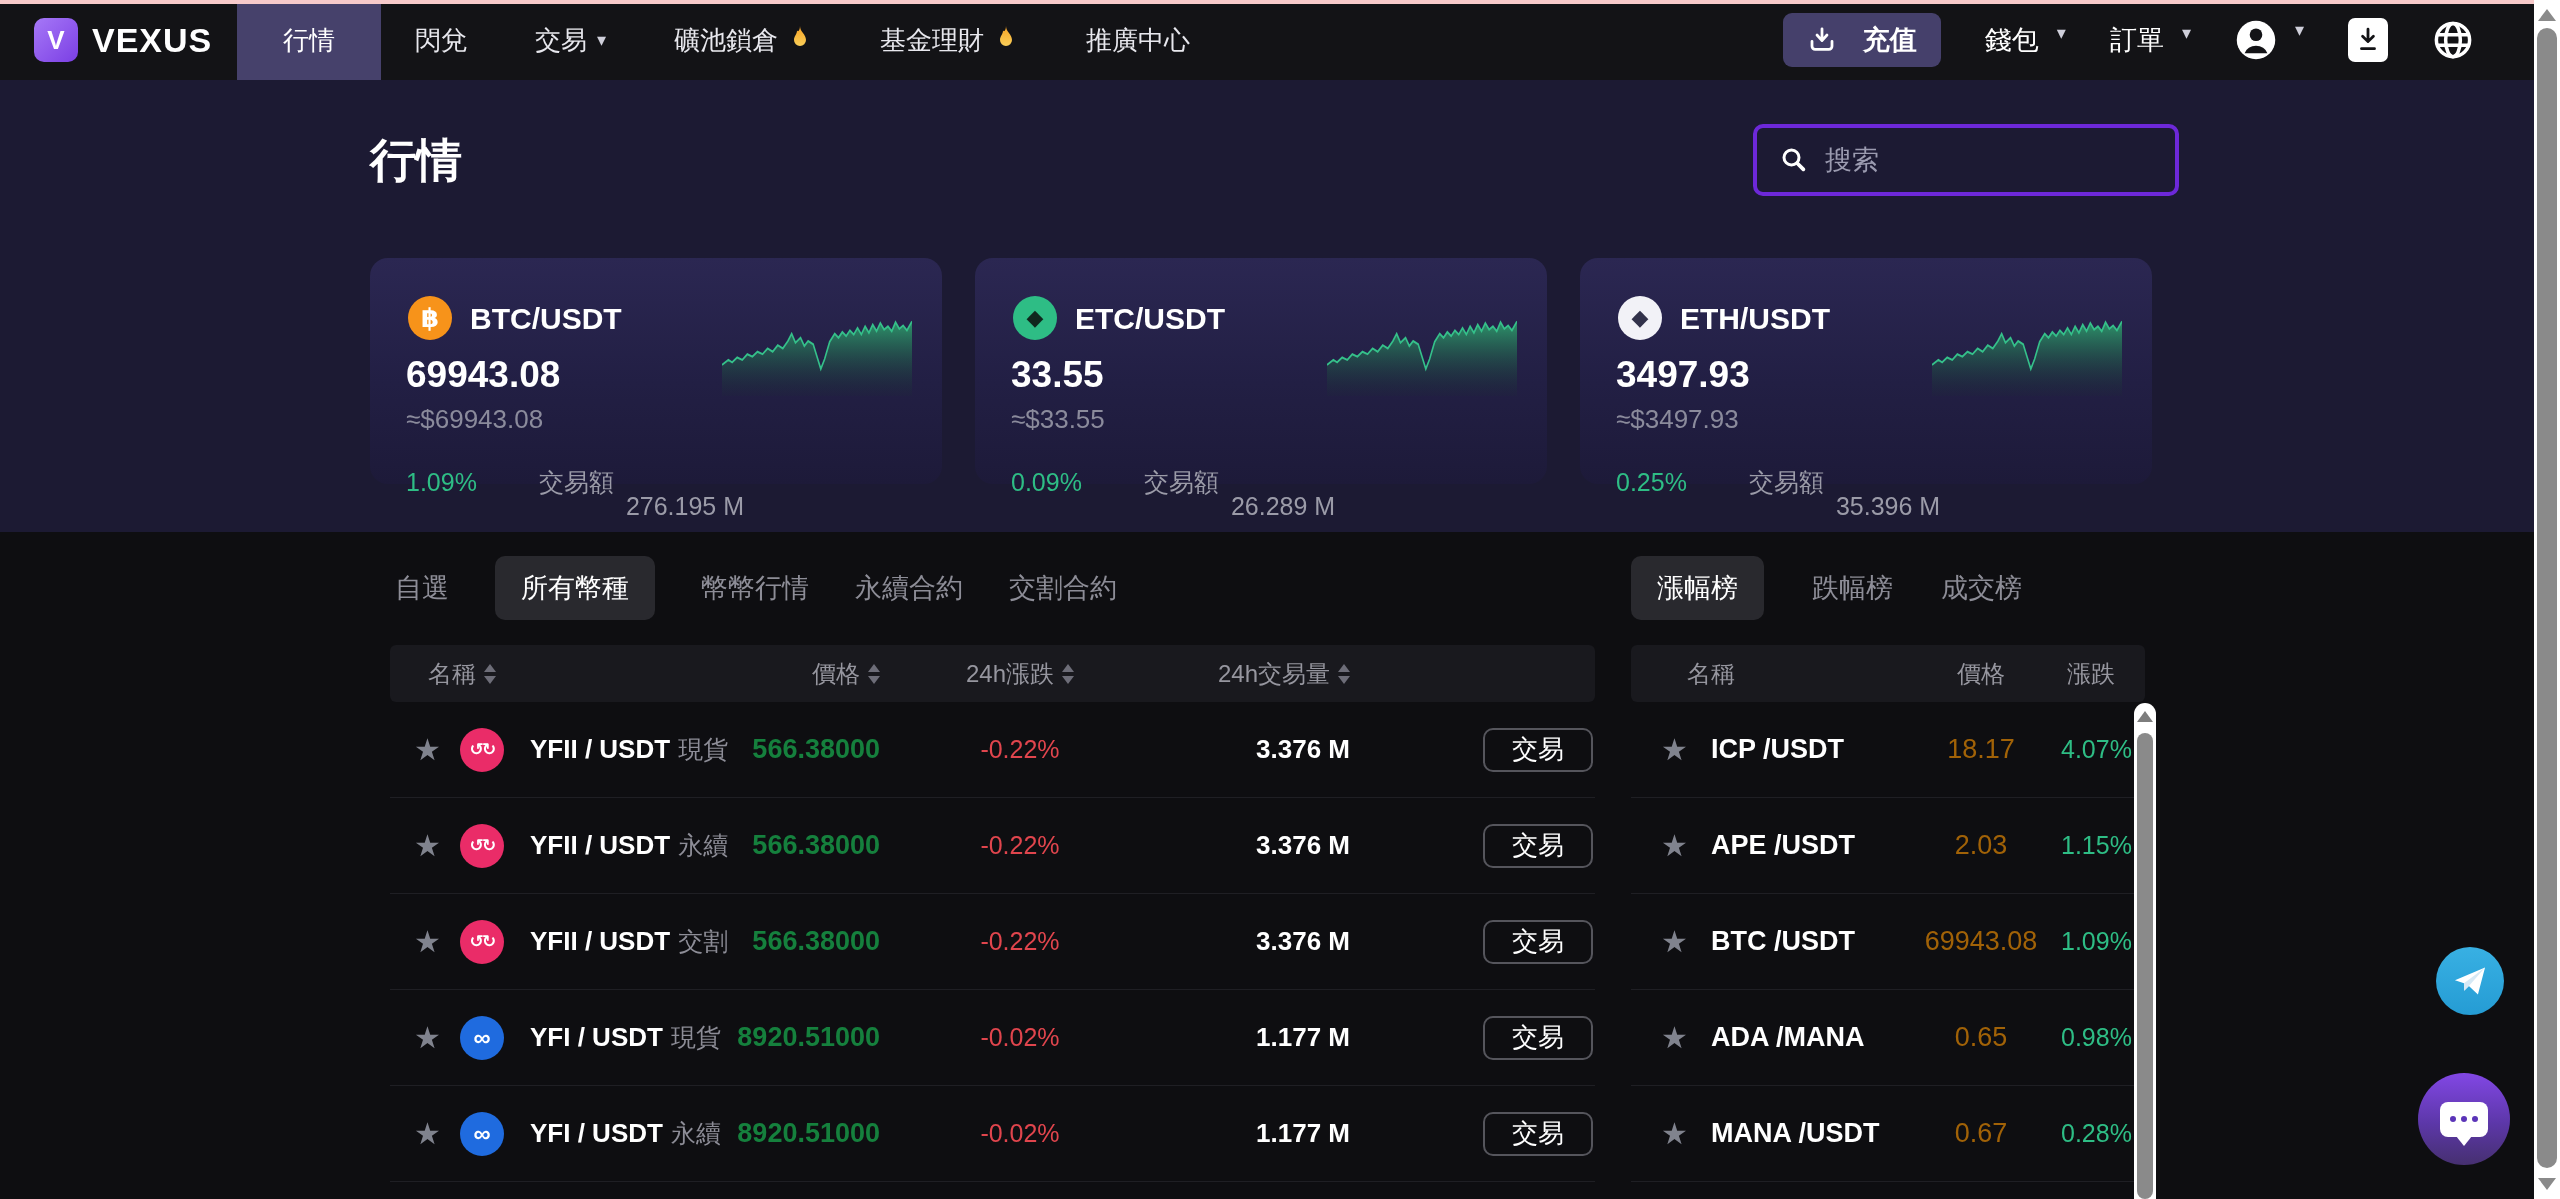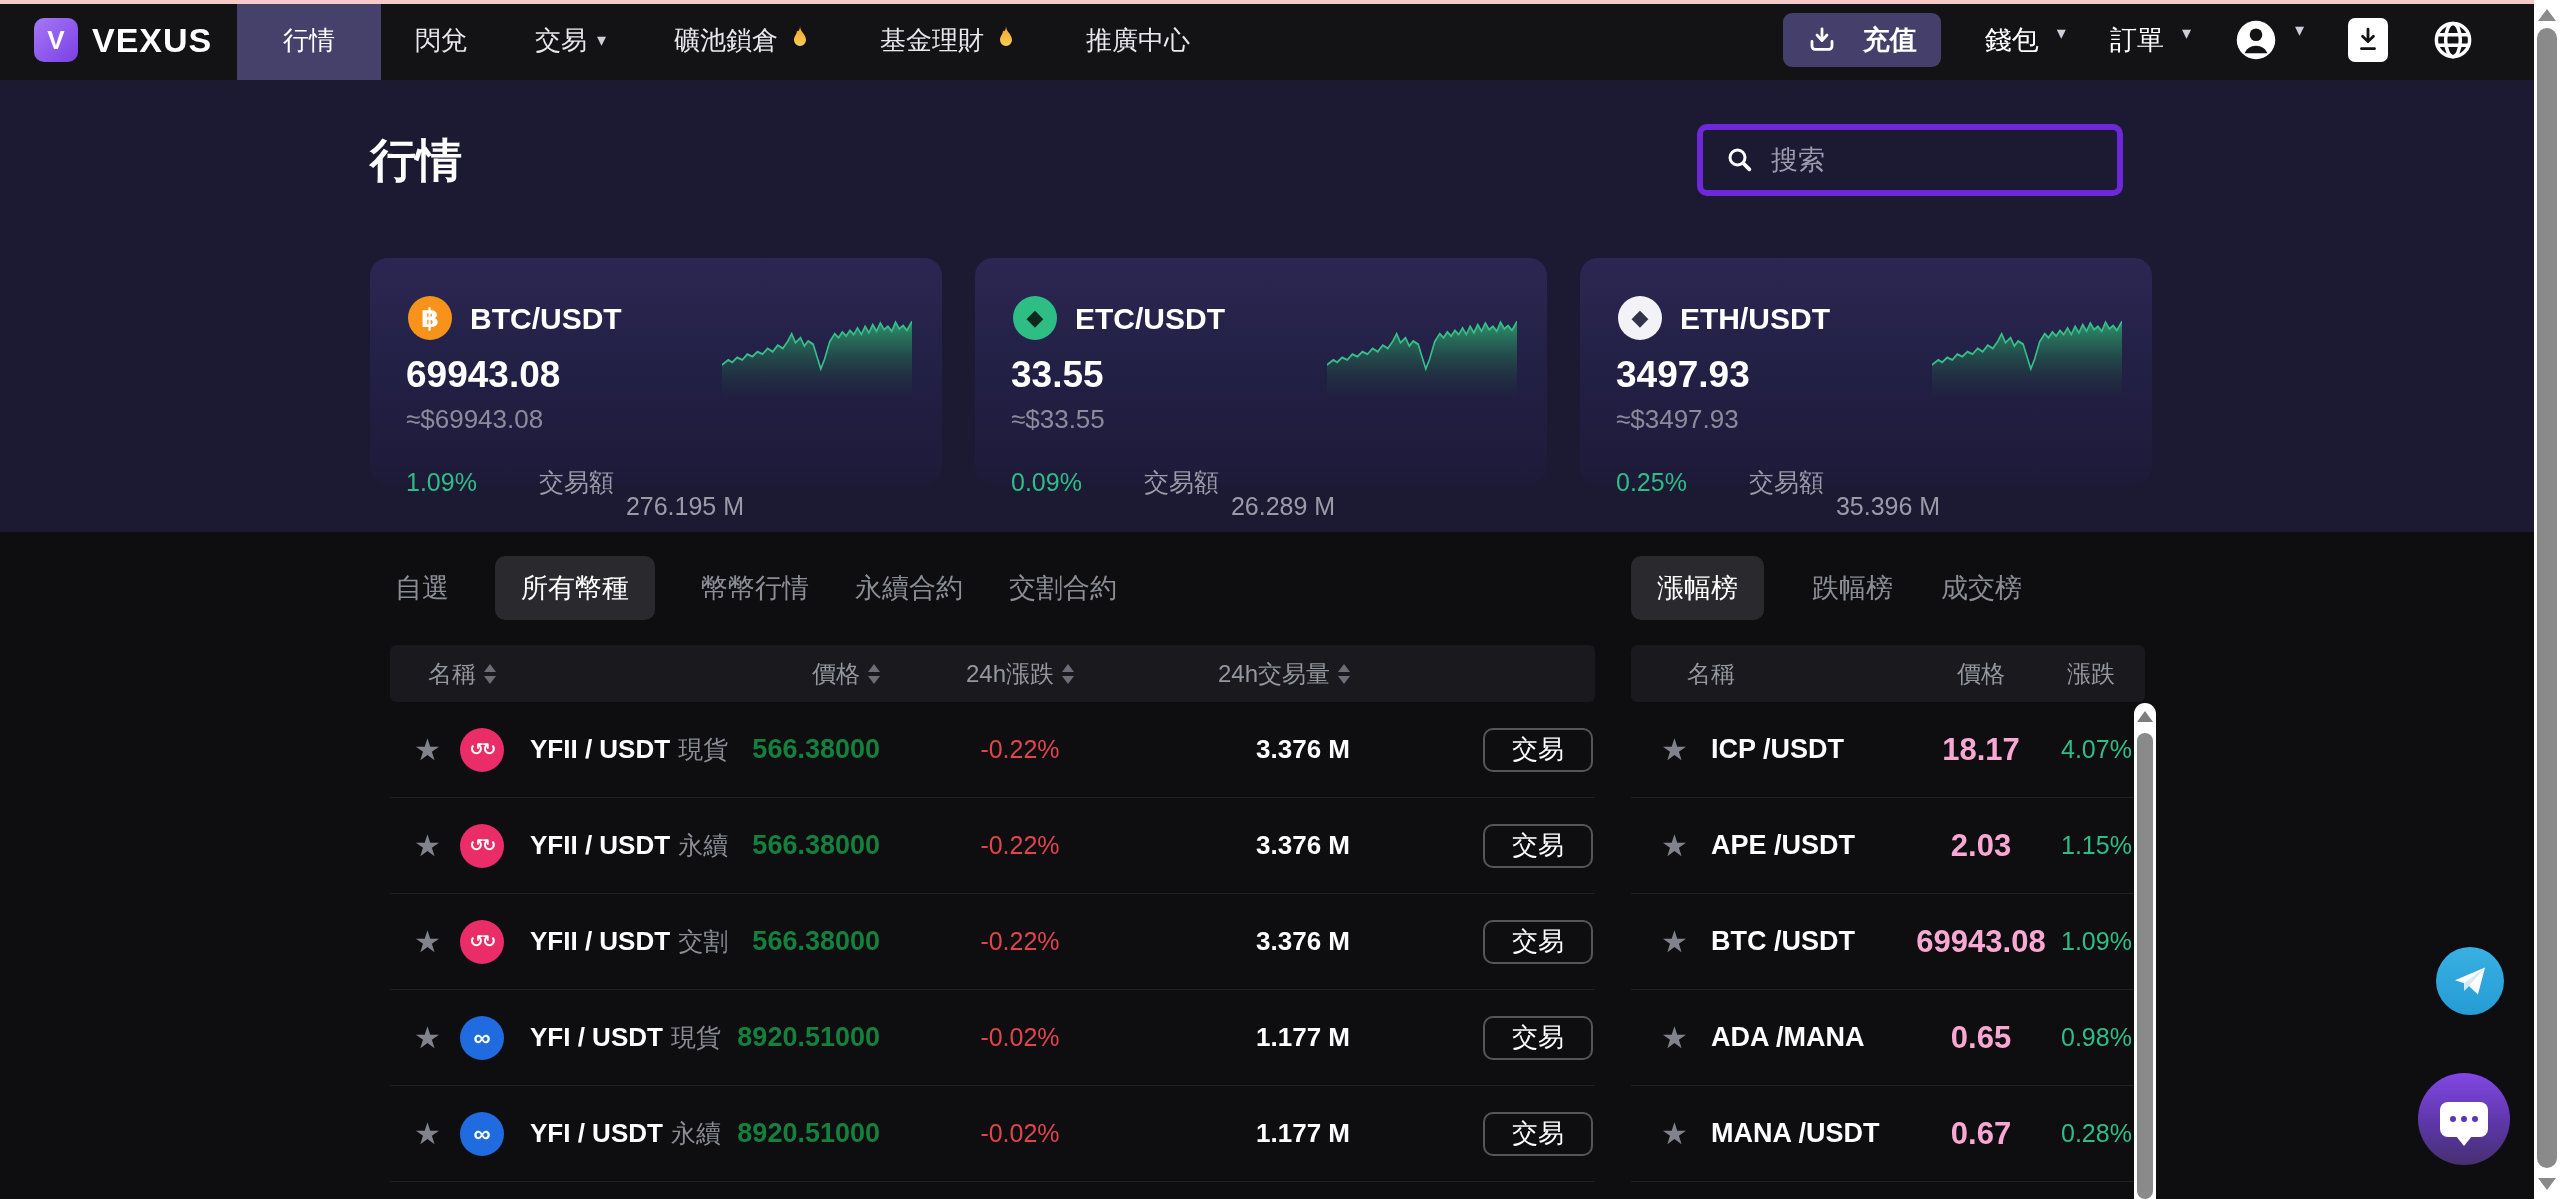--- a/index.html
+++ b/index.html
@@ -23,21 +23,21 @@
   .nav-right { position:absolute; right:86px; top:0; height:80px; display:flex; align-items:center; gap:44px; }
   .deposit-btn { display:flex; align-items:center; gap:26px; background:#45406b; color:#fff; font-size:27px; font-weight:bold;
                  height:54px; padding:0 24px; border-radius:9px; border:none; cursor:pointer; }
   .nav-link { color:#fff; font-size:27px; font-weight:normal; display:flex; align-items:flex-start; cursor:pointer; white-space:nowrap;gap:8px; }
   .icon-btn { display:flex; align-items:center; cursor:pointer; }
   .dl-square { width:40px; height:44px; background:#fff; border-radius:7px; display:flex; align-items:center; justify-content:center; }
 
   
   .hero { position:absolute; top:80px; left:0; width:2560px; height:452px; background:#1c1a33; }
   .page-title { position:absolute; left:370px; top:50px; color:#fff; font-size:46px; font-weight:bold; }
-  .search-box { position:absolute; left:1697px; top:44px; width:426px; height:72px; border:6px solid #6d28d9; border-radius:10px;
+  .search-box { position:absolute; left:1753px; top:44px; width:426px; height:72px; border:4px solid #6d28d9; border-radius:10px;
                 display:flex; align-items:center; padding:0 22px; gap:16px; background:transparent; }
   .search-input { background:transparent; border:none; outline:none; color:#cfcfdc; font-size:27px; width:320px; font-family:inherit; }
   .search-input::placeholder { color:#9b9bb0; }
 
   .cards { position:absolute; left:370px; top:178px; display:flex; gap:33px; }
   .card { position:relative; width:572px; height:226px; border-radius:18px;
           background:linear-gradient(180deg,#2b2752 0%,#221f44 55%,#1d1a39 100%); }
   .coin-circle { position:absolute; left:38px; top:38px; width:44px; height:44px; border-radius:50%;
                  display:flex; align-items:center; justify-content:center; font-weight:bold; }
   .card-pair { position:absolute; left:100px; top:44px; color:#fff; font-size:30px; font-weight:600; }
@@ -89,21 +89,21 @@
   
   .rank-table { position:absolute; left:1631px; top:113px; width:514px; }
   .rhead { display:grid; grid-template-columns:50px 190px 160px 1fr; align-items:center; height:57px; background:#19191e;
            border-radius:6px; color:#96969f; font-size:24px; padding:0 30px; }
   .rhead .h-name { grid-column:1 / span 2; padding-left:26px; }
   .rhead .h-price { grid-column:3; justify-self:center; }
   .rhead .h-chg { grid-column:4; justify-self:end; }
   .rrow { display:grid; grid-template-columns:50px 190px 160px 1fr; align-items:center; height:96px; padding:0 30px;
           border-bottom:1px solid #1f1f24; }
   .r-pair { color:#fff; font-size:27px; font-weight:bold; white-space:nowrap; }
-  .r-price { justify-self:center; color:#f9a8d4; font-size:31px; font-weight:bold; }
+  .r-price { justify-self:center; color:#a16207; font-size:27px; font-weight:normal; }
   .r-chg { justify-self:end; color:#2ebd85; font-size:25px; }
 
   
   .inner-scroll { position:absolute; left:2134px; top:703px; width:22px; height:496px; background:#fff; border-radius:11px 11px 0 0; z-index:40; }
   .inner-scroll .arrow-up { position:absolute; top:8px; left:50%; transform:translateX(-50%); width:0; height:0;
        border-left:8px solid transparent; border-right:8px solid transparent; border-bottom:11px solid #7d7d7d; }
   .inner-scroll .thumb { position:absolute; top:30px; left:3px; width:16px; height:466px; background:#8a8a8a; border-radius:9px; }
   .page-scroll { position:absolute; right:0; top:0; width:26px; height:1199px; background:#fff; z-index:70; }
   .page-scroll .arrow-up { position:absolute; top:9px; left:50%; transform:translateX(-50%); width:0; height:0;
        border-left:9px solid transparent; border-right:9px solid transparent; border-bottom:12px solid #8a8a8a; }

